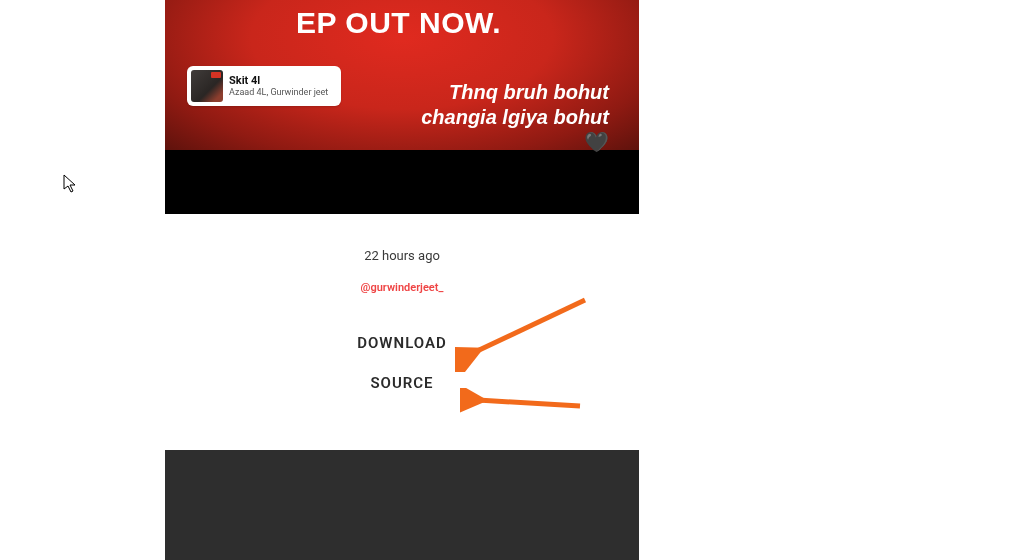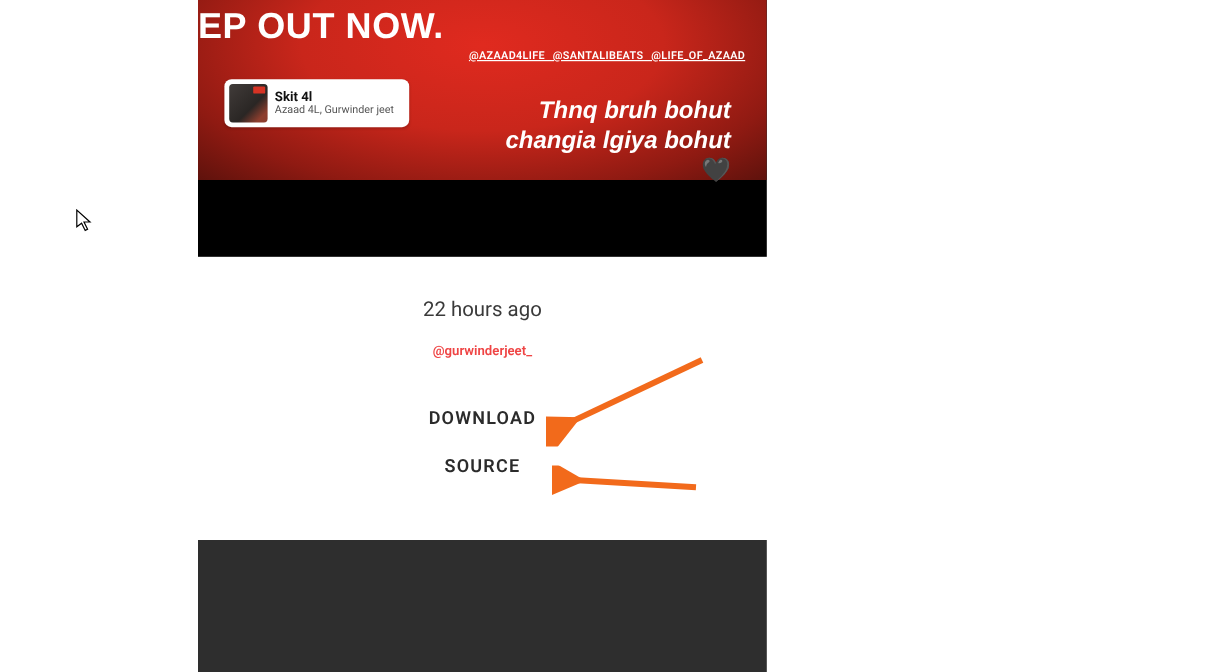--- a/index.html
+++ b/index.html
@@ -34,23 +34,23 @@
     overflow: hidden;
   }
   .video-red {
     position: absolute;
     left: 0; right: 0; top: 0;
     height: 150px;
     background: radial-gradient(ellipse at 50% 25%, #e02a1f 0%, #c9261b 45%, #8f1a12 78%, #5e120c 100%);
   }
   .ep-title {
     position: absolute;
-    left: 0; right: 18px;
+    left: 11px; right: 18px;
     top: 6px;
-    text-align: left;
+    text-align: center;
     color: #fff;
     font-weight: 800;
     font-size: 30px;
     letter-spacing: 0.5px;
     font-family: Arial, sans-serif;
   }
   .ep-handles {
     position: absolute;
     left: 0; right: 18px;
     top: 42px;
@@ -184,21 +184,21 @@
   
   .meta {
     position: absolute;
     left: 165px;
     top: 248px;
     width: 474px;
     text-align: center;
     color: #2d2d2d;
   }
   .meta .when {
-    font-size: 17px;
+    font-size: 13px;
     font-weight: 400;
     color: #3a3a3a;
     margin-bottom: 18px;
   }
   .meta .handle {
     font-size: 11px;
     font-weight: 600;
     color: #ef4444;
     margin-bottom: 40px;
   }
@@ -232,21 +232,20 @@
 
 <div class="cursor">
   <svg viewBox="0 0 16 20" width="16" height="20">
     <path d="M1 1 L1 15 L5 12 L8 18 L10 17 L7 11 L12 11 Z" fill="#fff" stroke="#000" stroke-width="1"></path>
   </svg>
 </div>
 
 <div class="video-wrap">
   <div class="video-red">
     <div class="ep-title">EP OUT NOW.</div>
-    <div class="ep-handles">@AZAAD4LIFE @SANTALIBEATS @LIFE_OF_AZAAD</div>
 
     <div class="track-card">
       <div class="track-thumb"></div>
       <div class="track-meta">
         <div class="track-title">Skit 4l</div>
         <div class="track-artist">Azaad 4L, Gurwinder jeet</div>
       </div>
     </div>
 
     <div class="quote">

